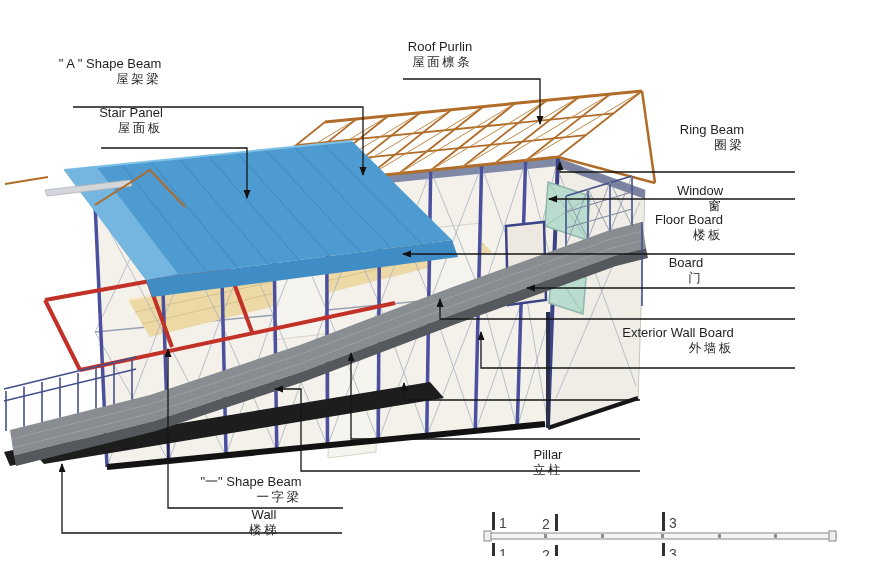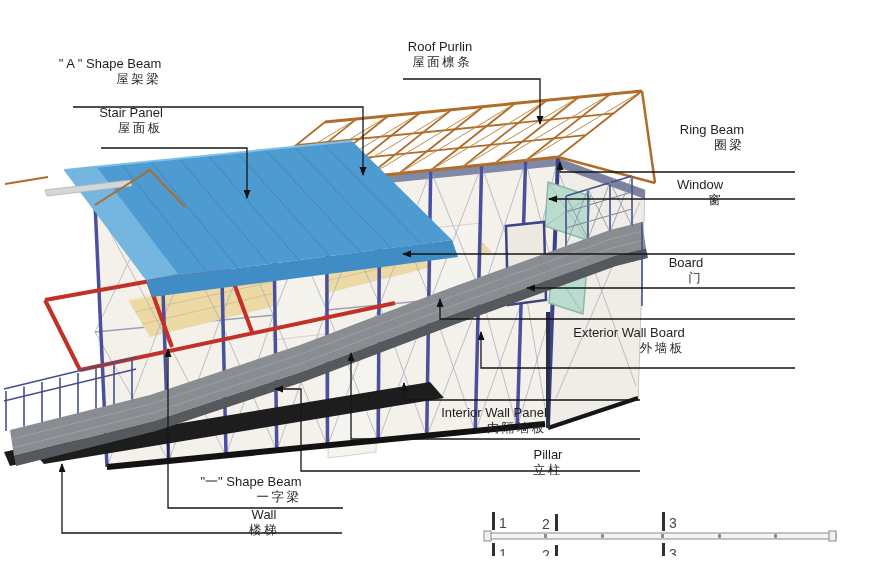--- a/index.html
+++ b/index.html
@@ -268,35 +268,35 @@
       <span class="zh">屋架梁</span>
     </div>
 <div class="lbl" style="left:131px;top:106px">
       <span class="en">Stair Panel</span>
       <span class="zh">屋面板</span>
     </div>
 <div class="lbl" style="left:712px;top:123px">
       <span class="en">Ring Beam</span>
       <span class="zh">圈梁</span>
     </div>
-<div class="lbl" style="left:700px;top:178px">
+<div class="lbl" style="left:700px;top:184px">
       <span class="en">Window</span>
       <span class="zh">窗</span>
+    </div>
+<div class="lbl" style="left:689px;top:213px">
+      <span class="en">Floor Board</span>
+      <span class="zh">楼板</span>
     </div>
 <div class="lbl" style="left:686px;top:256px">
       <span class="en">Board</span>
       <span class="zh">门</span>
     </div>
-<div class="lbl" style="left:629px;top:326px">
+<div class="lbl" style="left:678px;top:326px">
       <span class="en">Exterior Wall Board</span>
       <span class="zh">外墙板</span>
-    </div>
-<div class="lbl" style="left:494px;top:406px">
-      <span class="en">Interior Wall Panel</span>
-      <span class="zh">内隔墙板</span>
     </div>
 <div class="lbl" style="left:548px;top:448px">
       <span class="en">Pillar</span>
       <span class="zh">立柱</span>
     </div>
 <div class="lbl" style="left:251px;top:475px">
       <span class="en">"一" Shape Beam</span>
       <span class="zh">一字梁</span>
     </div>
 <div class="lbl" style="left:264px;top:508px">

